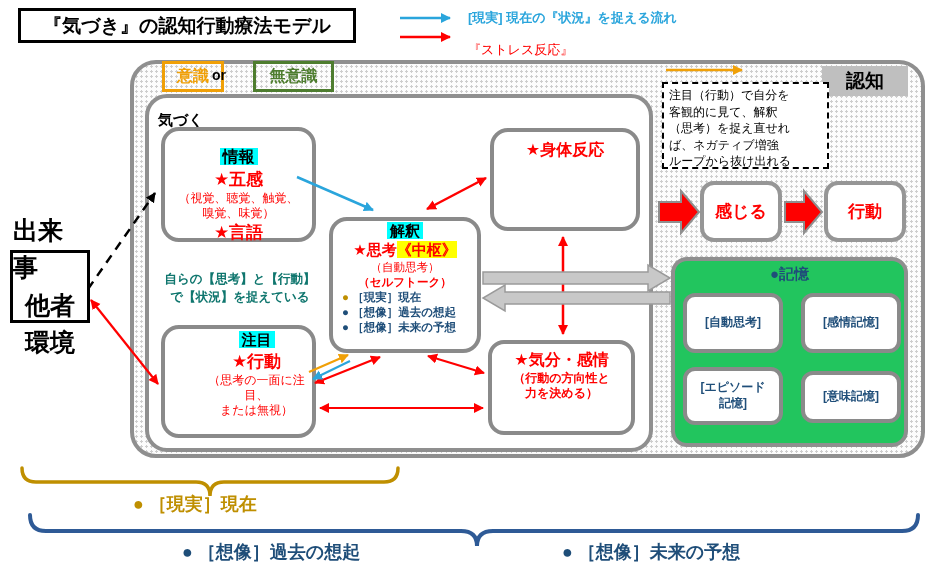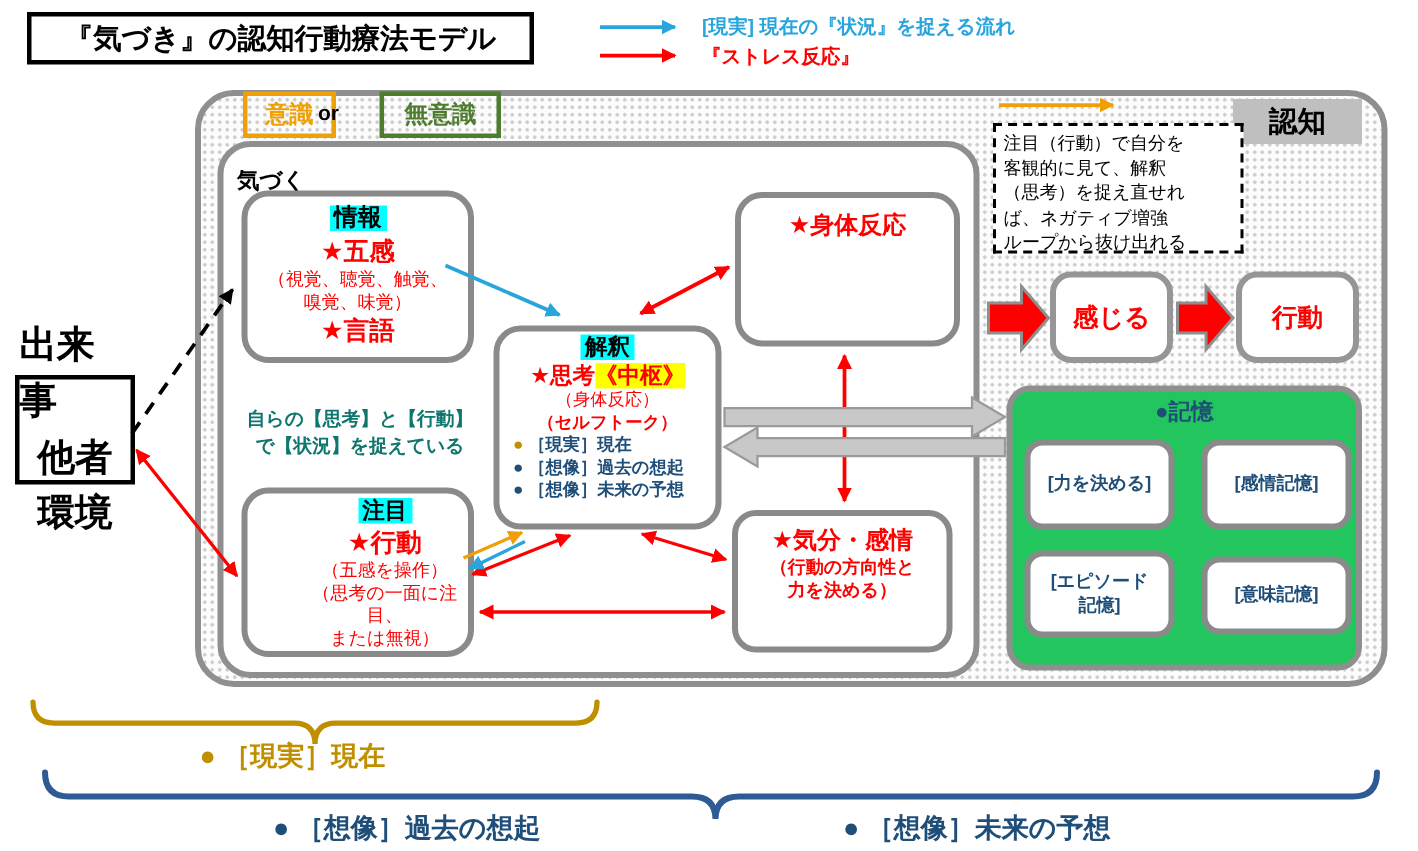--- a/index.html
+++ b/index.html
@@ -32,21 +32,21 @@
     color:#4e7d2f; font-size:16px; font-weight:bold; display:flex; align-items:center; justify-content:center; }
 
   .note-box { left:662px; top:82px; width:167px; height:87px; border:2px dashed #000;
     background:#fff; font-size:12px; line-height:1.38; color:#000; padding:3px 5px; }
 
   .event-box { left:10px; top:250px; width:80px; height:73px; border:3px solid #000; background:#fff;
     display:flex; flex-direction:column; align-items:center; justify-content:center;
     font-size:25px; font-weight:bold; color:#000; line-height:1.5; }
 
   
-  .info-box { left:161px; top:127px; width:155px; height:115px; padding-top:4px; }
+  .info-box { left:161px; top:127px; width:155px; height:115px; padding-top:16px; }
   .body-box { left:490px; top:128px; width:150px; height:103px; padding-top:8px; }
   .interpret-box { left:329px; top:217px; width:152px; height:136px; padding-top:1px; }
   .attention-box { left:161px; top:325px; width:155px; height:113px; padding-top:2px;padding-left:36px; }
   .mood-box { left:488px; top:340px; width:147px; height:95px; border-radius:16px; padding-top:6px; }
 
   .hl-cyan { background:#00ffff; color:#000; font-weight:bold; padding:0 3px; }
   .hl-yellow { background:#ffff00; }
   .red-b { color:#ff0000; font-weight:bold; }
   .red-s { color:#ff0000; }
   .navy { color:#1f4e79; }
@@ -69,21 +69,21 @@
 
   .memory-box { left:671px; top:257px; width:237px; height:190px; border:4px solid #8f8f8f;
     border-radius:16px; background:#22c55e; }
   .memory-header { position:absolute; left:0; top:4px; width:100%; text-align:center;
     color:#1f4e79; font-size:15px; font-weight:bold; }
   .mem-sub { position:absolute; border:4px solid #8a8a8a; border-radius:12px; background:#fff;
     display:flex; flex-direction:column; align-items:center; justify-content:center;
     color:#1f4e79; font-size:12px; font-weight:bold; line-height:1.3; text-align:center; }
 
   .legend-text-blue { left:468px; top:9px; font-size:13px; font-weight:bold; color:#2aa5dc; }
-  .legend-text-red { left:468px; top:29px; font-size:13px; font-weight:bold; color:#ff0000; }
+  .legend-text-red { left:468px; top:41px; font-size:13px; font-weight:normal; color:#ff0000; }
 
   .brace-label { font-size:18px; font-weight:bold; }
   .present-label { left:133px; top:492px; color:#bf8f00; }
   .past-label { left:182px; top:540px; color:#1f4e79; }
   .future-label { left:562px; top:540px; color:#1f4e79; }
 
   svg.overlay { position:absolute; left:0; top:0; z-index:60; pointer-events:none; }
 </style>
 </head>
 <body>
@@ -133,40 +133,39 @@
 
   <div class="abs gbox body-box">
     <div class="red-b t16">★身体反応</div>
   </div>
 
   <div class="abs gbox interpret-box">
     <div><span class="hl-cyan t15">解釈</span></div>
     <div>
       <span class="red-b t15">★思考</span><span class="red-b t15 hl-yellow">《中枢》</span>
     </div>
-    <div class="red-s t11">（身体反応）</div>
+    <div class="red-s t11">（自動思考）</div>
     <div class="red-b t11">（セルフトーク）</div>
     <div class="bullet-line">
       <span class="olive">●</span>
       <span class="navy">［現実］現在</span>
     </div>
     <div class="bullet-line">
       <span class="navy">●</span>
       <span class="navy">［想像］過去の想起</span>
     </div>
     <div class="bullet-line">
       <span class="navy">●</span>
       <span class="navy">［想像］未来の予想</span>
     </div>
   </div>
 
   <div class="abs gbox attention-box">
     <div><span class="hl-cyan t15">注目</span></div>
     <div class="red-b t17">★行動</div>
-    <div class="red-s t12">（五感を操作）</div>
     <div class="red-s t12">（思考の一面に注目、</div>
     <div class="red-s t12">または無視）</div>
   </div>
 
   <div class="abs gbox mood-box">
     <div class="red-b t16">★気分・感情</div>
     <div class="red-b t12">（行動の方向性と</div>
     <div class="red-b t12">力を決める）</div>
   </div>
 
@@ -174,21 +173,21 @@
     <div>自らの【思考】と【行動】</div>
     <div>で【状況】を捉えている</div>
   </div>
 
   <div class="abs feel-box">感じる</div>
   <div class="abs action-box">行動</div>
 
   <div class="abs memory-box">
     <div class="memory-header">●記憶</div>
     <div class="mem-sub" style="left:8px; top:32px; width:100px; height:60px;">
-      <div>[力を決める]</div>
+      <div>[自動思考]</div>
     </div>
     <div class="mem-sub" style="left:126px; top:32px; width:100px; height:60px;">
       <div>[感情記憶]</div>
     </div>
     <div class="mem-sub" style="left:8px; top:106px; width:100px; height:58px;">
       <div>[エピソード</div>
       <div>記憶]</div>
     </div>
     <div class="mem-sub" style="left:126px; top:110px; width:100px; height:52px;">
       <div>[意味記憶]</div>

